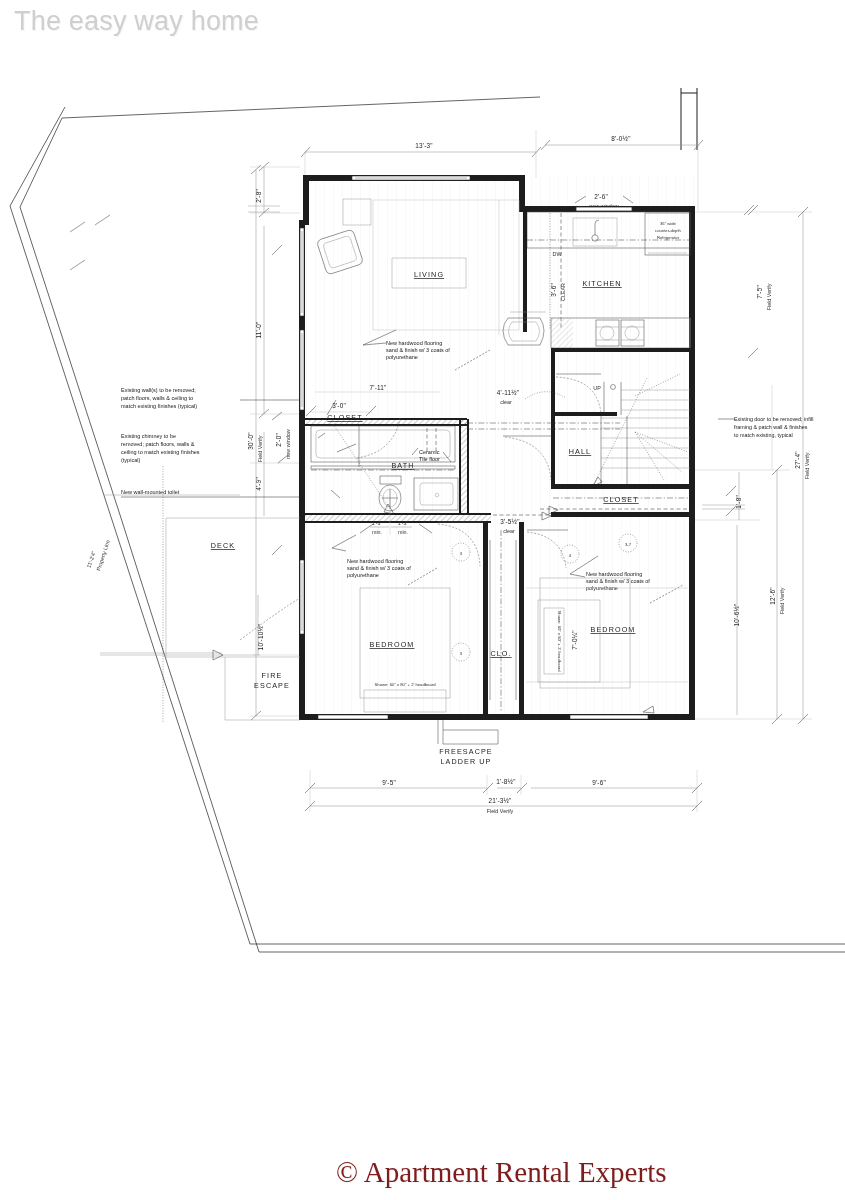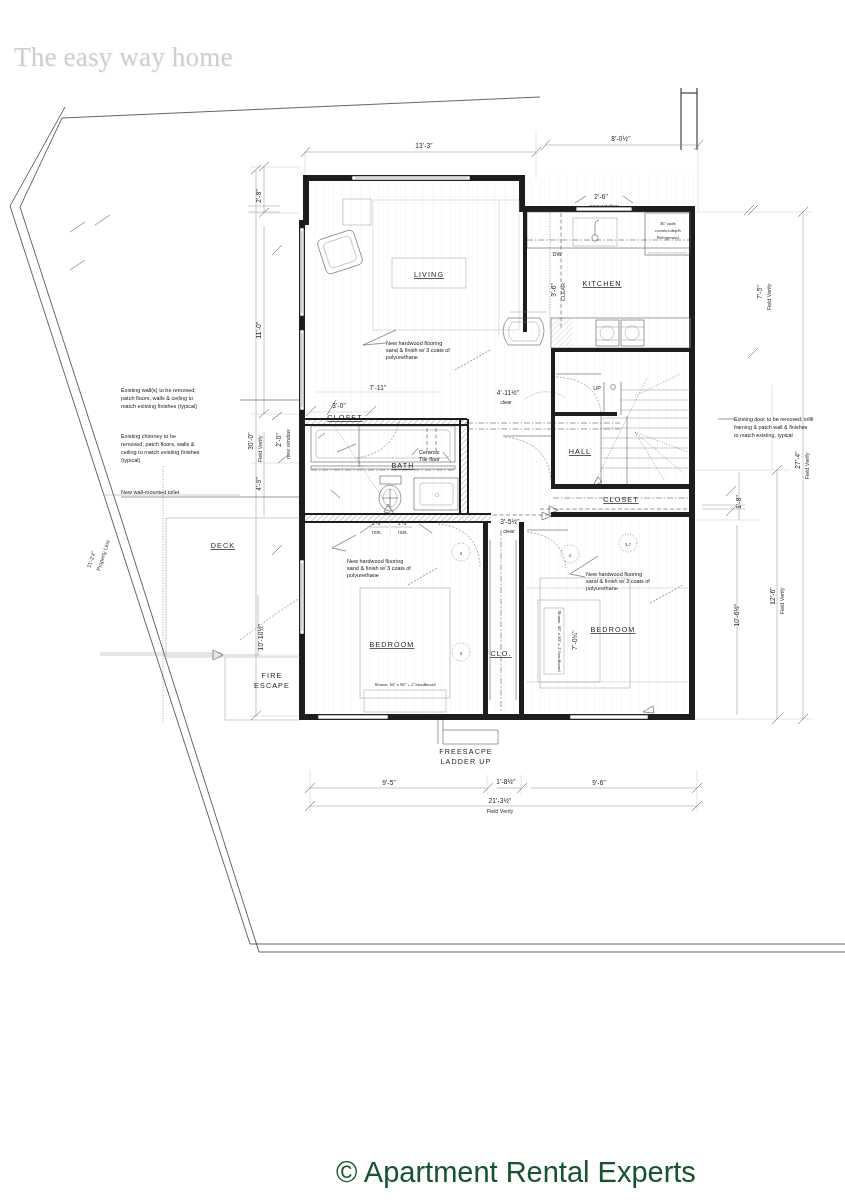--- a/index.html
+++ b/index.html
@@ -6,28 +6,28 @@
   body{
     width:845px;height:1200px;position:relative;overflow:hidden;
     font-family:"Liberation Sans",sans-serif;
   }
 
   
   #title-watermark{
     position:absolute;left:14px;top:6px;
     font-size:27px;color:#cfcfcf;
     text-shadow:1px 1px 0 #f4f4f4;
-    font-family:Liberation Serif, serif;
-    letter-spacing:.2px;white-space:nowrap;margin-top:36px;
+    font-family:Liberation Sans, sans-serif;
+    letter-spacing:.2px;white-space:nowrap;
   }
   #footer-watermark{
     position:absolute;left:336px;top:1156px;
-    font-size:29px;color:#14532d;
+    font-size:29px;color:#7f1d1d;
     text-shadow:1px 1px 0 #f6f6f6;
-    font-family:Liberation Sans, sans-serif;
+    font-family:Liberation Serif, serif;
     white-space:nowrap;
   }
 
   
   #plan{
     position:absolute;left:0;top:0;width:845px;height:1200px;
   }
   #plan svg{display:block;}
 
   .rm-label{

